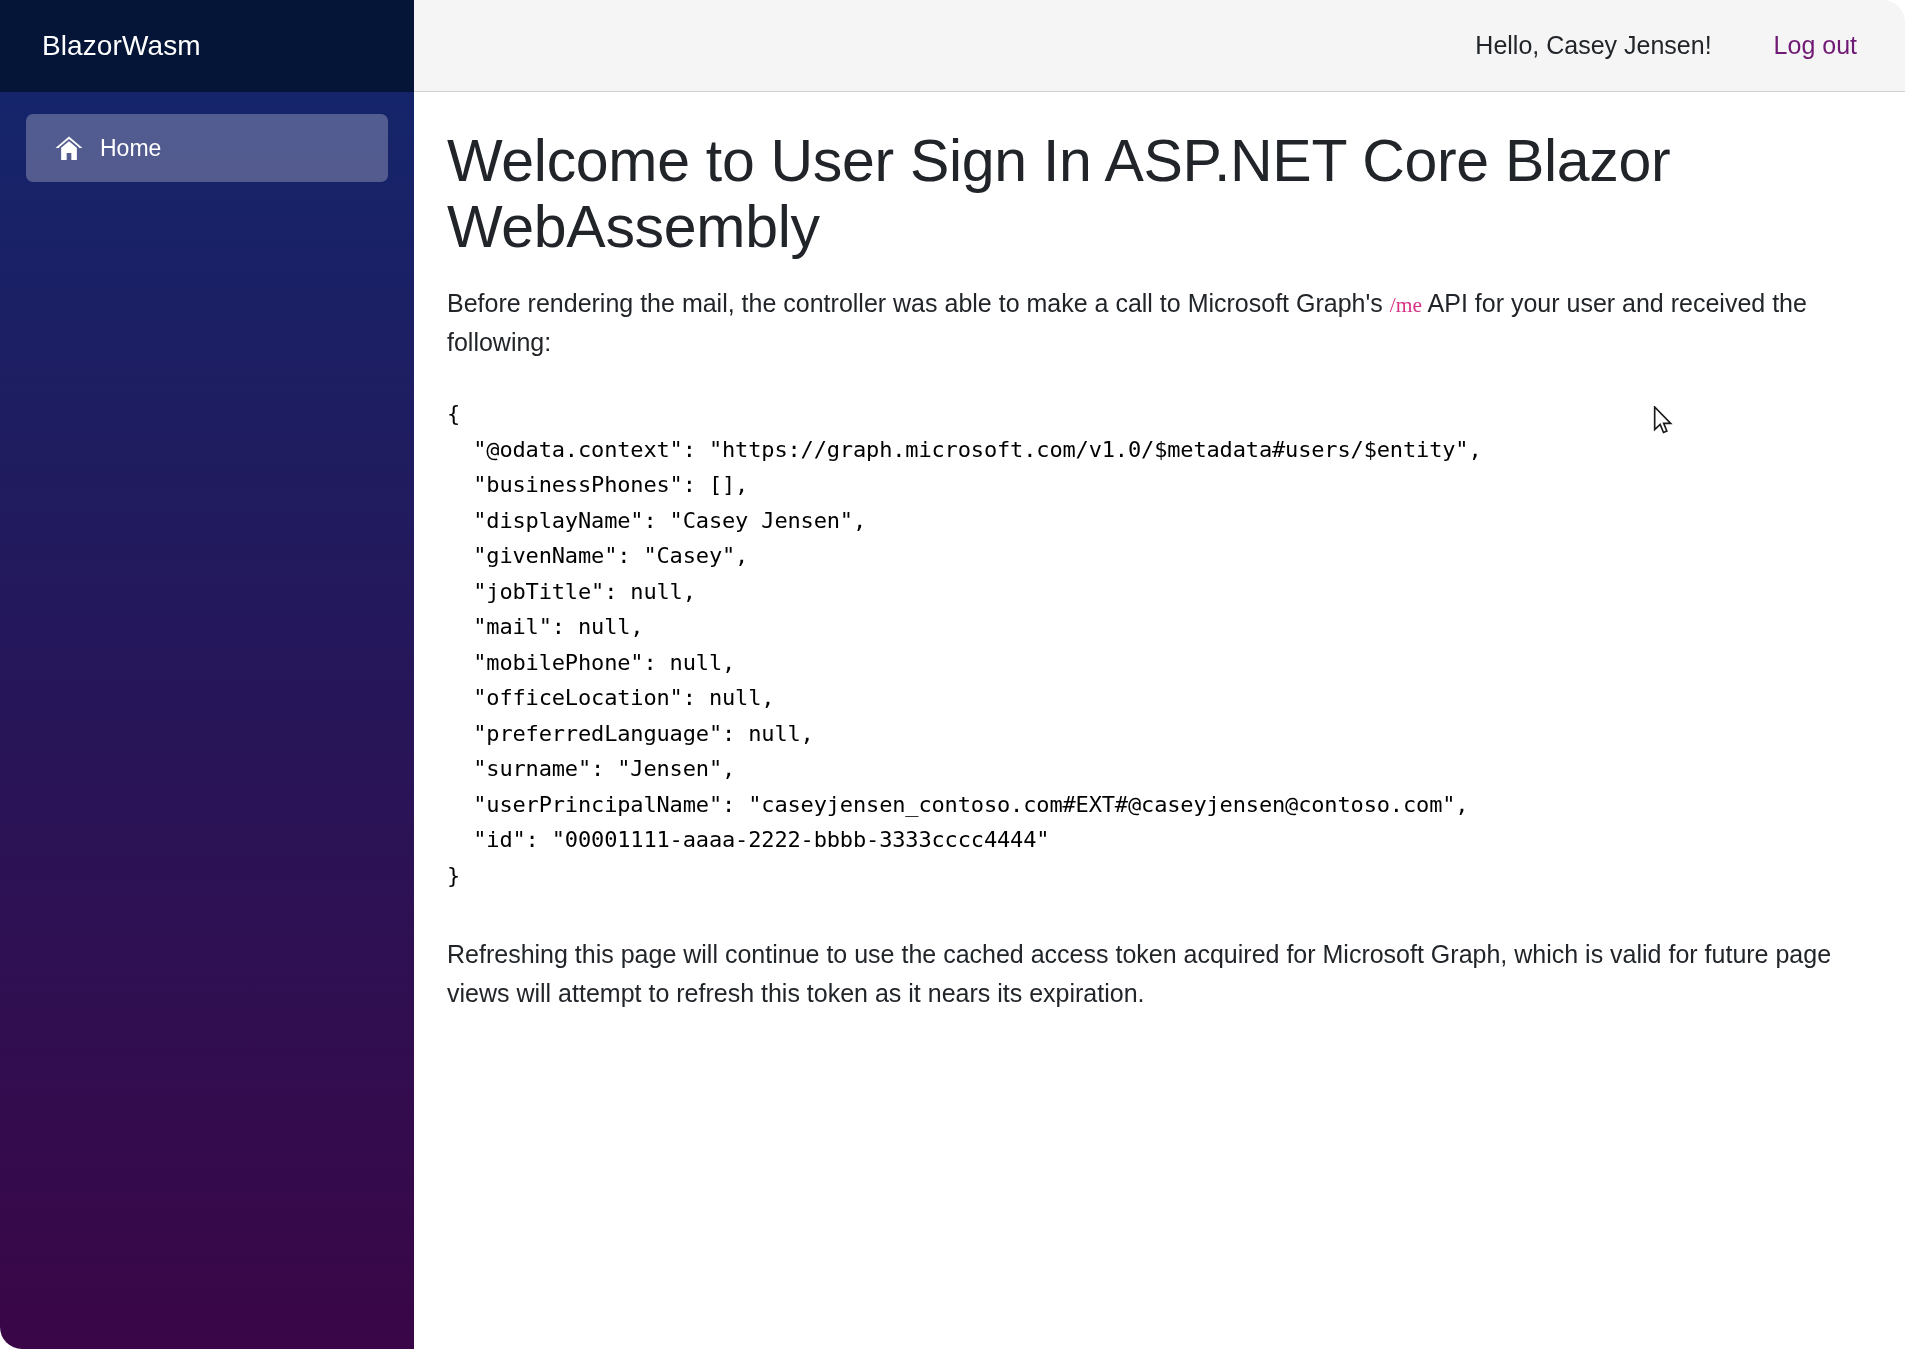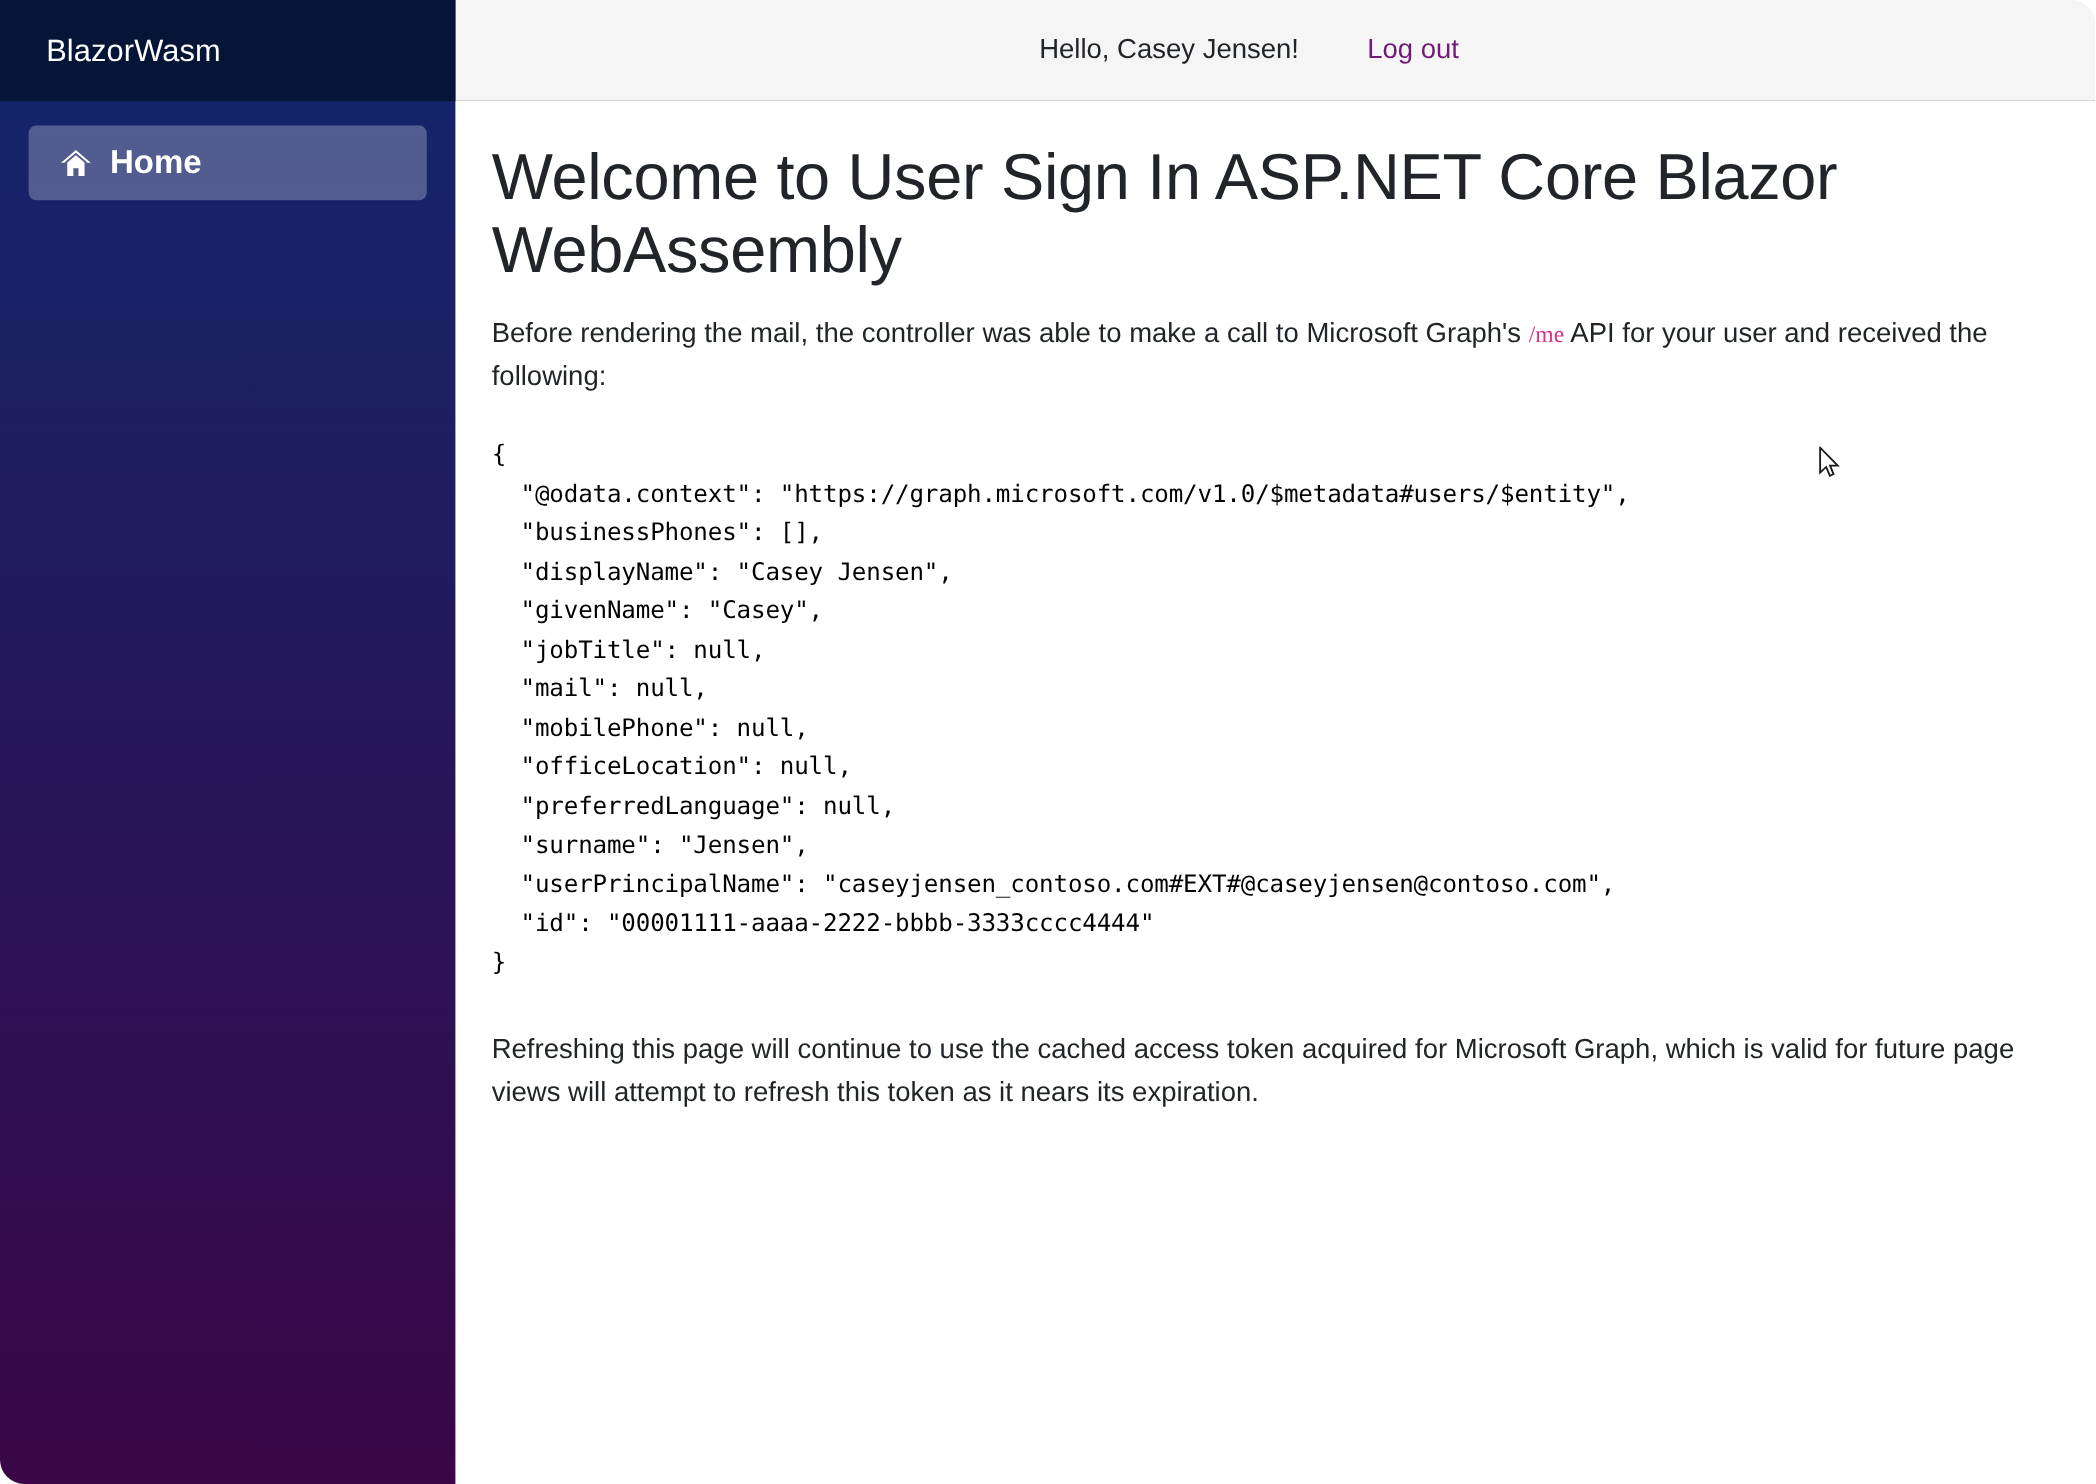--- a/index.html
+++ b/index.html
@@ -69,22 +69,22 @@
     height: 30px;
     display: flex;
     align-items: center;
     justify-content: center;
     margin-right: 14px;
     flex: none;
   }
   .nav-item .nav-icon svg { display: block; }
   .nav-label {
     color: #ffffff;
-    font-size: 30px;
-    font-weight: 700;
+    font-size: 23px;
+    font-weight: 400;
     line-height: 1;
   }
 
   
   .main-col {
     flex: 1;
     height: 1349px;
     display: flex;
     flex-direction: column;
     background: #ffffff;
@@ -93,21 +93,21 @@
   }
 
   .topbar {
     height: 92px;
     min-height: 92px;
     background: #f5f5f5;
     border-bottom: 1px solid #d2d2d2;
     border-top-right-radius: 22px;
     display: flex;
     align-items: center;
-    justify-content: center;
+    justify-content: flex-end;
     padding-right: 48px;
     gap: 0px;
   }
   .greeting {
     color: #212529;
     font-size: 25px;
     line-height: 1;
     white-space: nowrap;
     margin-right: 62px;
   }

